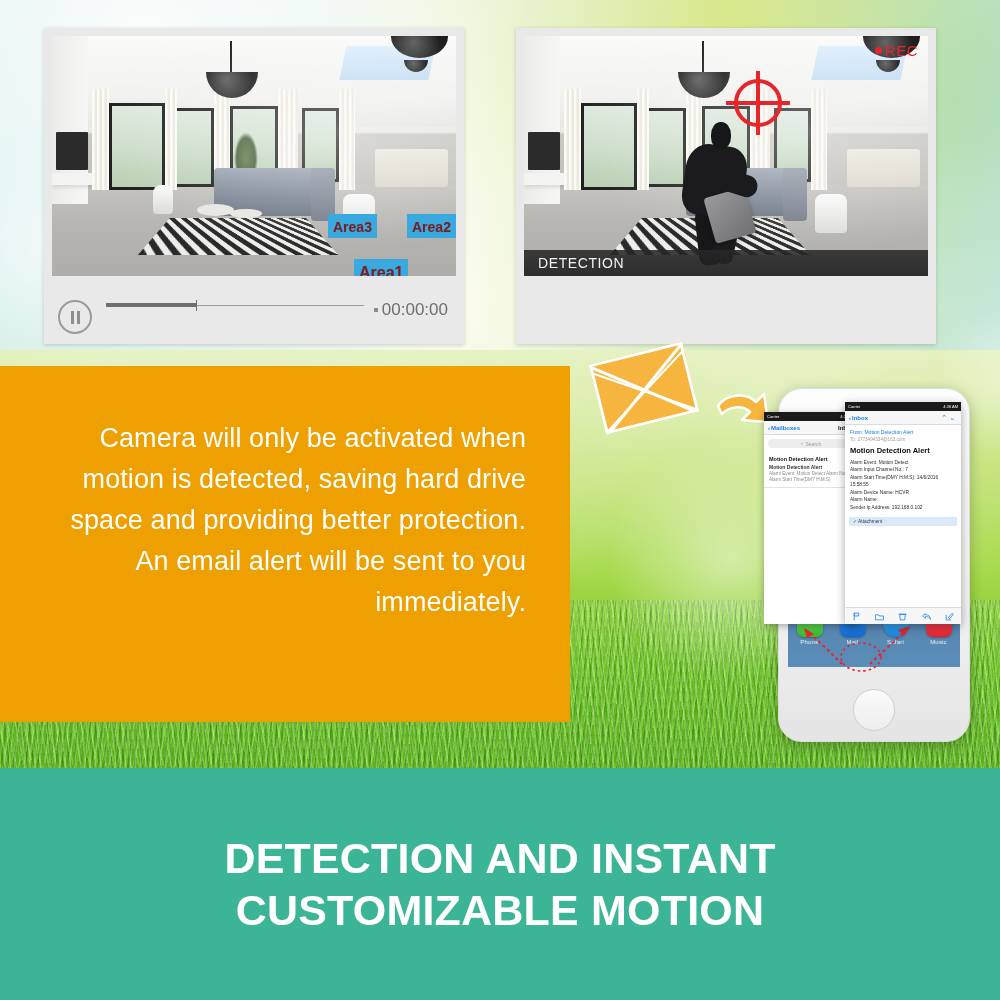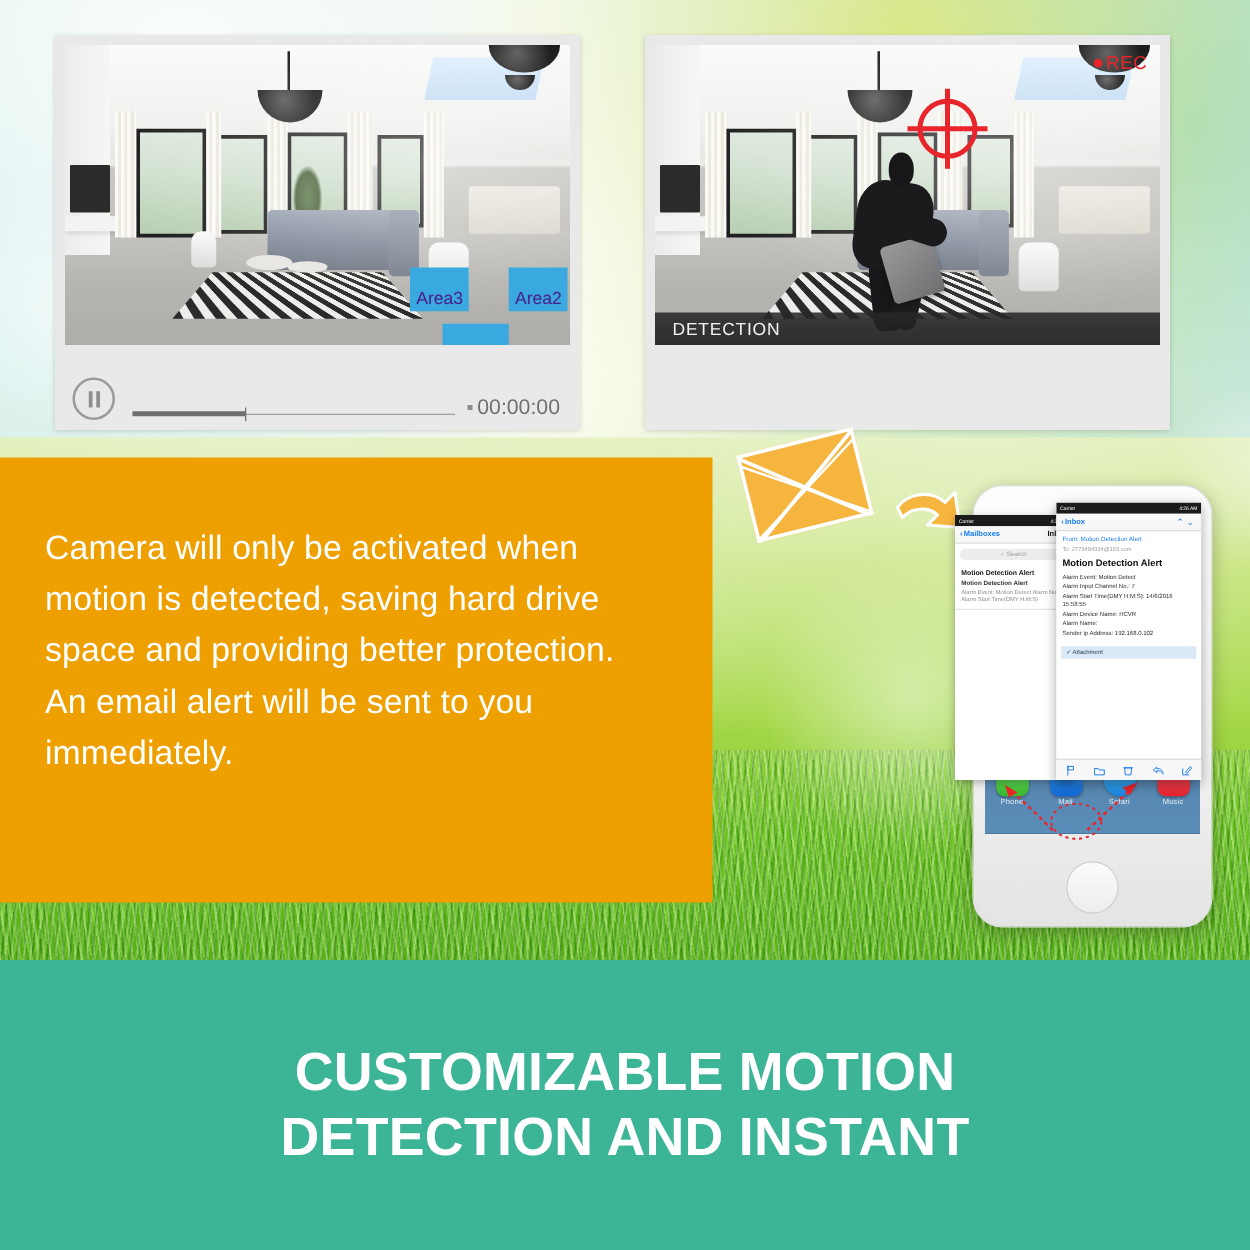--- a/index.html
+++ b/index.html
@@ -82,23 +82,23 @@
   .chair{position:absolute;background:linear-gradient(180deg,#fafafa,#dcdcda);border-radius:8px 8px 4px 4px;}
   .tree{position:absolute;left:45%;top:40%;width:6%;height:22%;
     background:radial-gradient(ellipse at 50% 50%,#5f7a4b 0%,#445c34 55%,rgba(68,92,52,0) 70%);}
   .skylight{position:absolute;right:6%;top:4%;width:22%;height:14%;
     background:linear-gradient(180deg,#dfefff,#c4ddf4);transform:skewX(-12deg);}
   .dining{position:absolute;right:2%;top:47%;width:18%;height:16%;
     background:linear-gradient(180deg,#f0ece4,#ded9cd);border-radius:3px;opacity:.9;}
   .glare{position:absolute;inset:0;background:radial-gradient(ellipse at 70% 40%,rgba(255,255,255,.35),rgba(255,255,255,0) 60%);}
 
   
-  .area-label{position:absolute;color:#4c1d95;background:#3aa9e0;
-    font-size:13px;line-height:1;padding:17px 5px 4px;white-space:nowrap;
-    text-shadow:0 0 1px rgba(0,0,0,.15);}
+  .area-label{position:absolute;color:#7f1d1d;background:#3aa9e0;
+    font-size:13px;line-height:1;padding:6px 5px 4px;white-space:nowrap;
+    text-shadow:0 0 1px rgba(0,0,0,.15);font-weight:bold;}
   .a1{left:302px;top:223px;font-size:16px;}
   .a2{left:355px;top:178px;font-size:14px;}
   .a3{left:276px;top:178px;font-size:14px;}
 
   
   .intruder{position:absolute;left:36%;top:36%;width:26%;height:58%;}
   .intr-head{position:absolute;left:40%;top:0;width:19%;height:19%;background:#17171a;border-radius:48% 48% 45% 45%;}
   .intr-body{position:absolute;left:14%;top:16%;width:58%;height:52%;background:#1b1b1e;
     border-radius:36% 30% 18% 28%;transform:rotate(8deg);}
   .intr-arm{position:absolute;left:44%;top:36%;width:40%;height:16%;background:#1b1b1e;
@@ -120,36 +120,36 @@
   .rec-badge{position:absolute;right:10px;top:6px;display:flex;align-items:center;gap:3px;}
   .rec-dot{width:7px;height:7px;border-radius:50%;background:#e8252a;}
   .rec-text{color:#e8252a;font-size:15px;font-weight:400;letter-spacing:.5px;}
 
   .recording-bar{position:absolute;left:0;right:0;bottom:0;height:26px;
     background:linear-gradient(180deg,rgba(40,40,40,.88),rgba(28,28,28,.88));
     display:flex;align-items:center;}
   .recording-bar span{color:#f2f2f2;font-size:14px;letter-spacing:.6px;padding-left:14px;}
 
   
-  .ctrl{position:absolute;left:8px;right:8px;bottom:8px;height:36px;display:flex;align-items:flex-end;}
+  .ctrl{position:absolute;left:8px;right:8px;bottom:8px;height:36px;display:flex;align-items:flex-start;}
   .btn-circle{width:30px;height:30px;border:2px solid #9a9a9a;border-radius:50%;
     display:flex;align-items:center;justify-content:center;flex:0 0 auto;margin-left:6px;}
   .ic-pause{display:flex;gap:3px;}
   .ic-pause i{display:block;width:3px;height:13px;background:#8e8e8e;}
   .ic-play{width:0;height:0;border-left:11px solid #8e8e8e;border-top:7px solid transparent;
     border-bottom:7px solid transparent;margin-left:3px;}
   .track{position:relative;flex:1 1 auto;margin:0 10px 0 14px;height:10px;}
   .track-line{position:absolute;left:0;right:0;top:5px;height:1px;background:#9d9d9d;}
   .track-fill{position:absolute;left:0;top:3px;height:4px;background:#6f6f6f;width:35%;}
   .track-knob{position:absolute;left:35%;top:0;width:1px;height:11px;background:#6f6f6f;}
   .time{flex:0 0 auto;font-size:17px;color:#6f6f6f;display:flex;align-items:center;gap:4px;padding-right:8px;}
   .time .dot{width:4px;height:4px;background:#8c8c8c;}
 
   
-  .orange-panel{position:absolute;left:0;top:366px;width:570px;height:356px;background:#eda000;}
+  .orange-panel{position:absolute;left:0;top:366px;width:570px;height:356px;background:#eda000;text-align:right;}
   .orange-text{position:absolute;left:36px;top:52px;width:490px;color:#ffffff;
     font-size:27px;line-height:1.52;font-weight:300;letter-spacing:.1px;}
 
   
   .envelope{position:absolute;left:596px;top:352px;width:96px;height:72px;
     transform:rotate(-14deg);}
   .env-body{position:absolute;inset:0;background:#f5b53f;border:3px solid #ffffff;box-sizing:border-box;}
   .env-flap{position:absolute;left:0;top:0;width:100%;height:100%;overflow:hidden;}
   .env-flap:before,.env-flap:after{content:"";position:absolute;background:#ffffff;height:3px;width:135%;
     transform-origin:0 0;}
@@ -469,17 +469,17 @@
           <path d="M6 3 L1 7 l5 4 V8 c5 0 8 2 9 5 0-6-4-8-9-8z" fill="none" stroke="#1a7df0" stroke-width="1.3"></path>
         </svg>
       <svg class="mt-ic" viewBox="0 0 16 16">
           <path d="M2 5 v9 h9" fill="none" stroke="#1a7df0" stroke-width="1.4"></path>
           <path d="M6 10 L13 2 l2 2 -7 8z" fill="none" stroke="#1a7df0" stroke-width="1.4"></path>
         </svg>
     </div>
   </div>
 
   <div class="banner">
+    <div class="banner-line">DETECTION AND INSTANT</div>
     <div class="banner-line">CUSTOMIZABLE MOTION</div>
-    <div class="banner-line">DETECTION AND INSTANT</div>
   </div>
 
 </div>
 
 </body></html>

